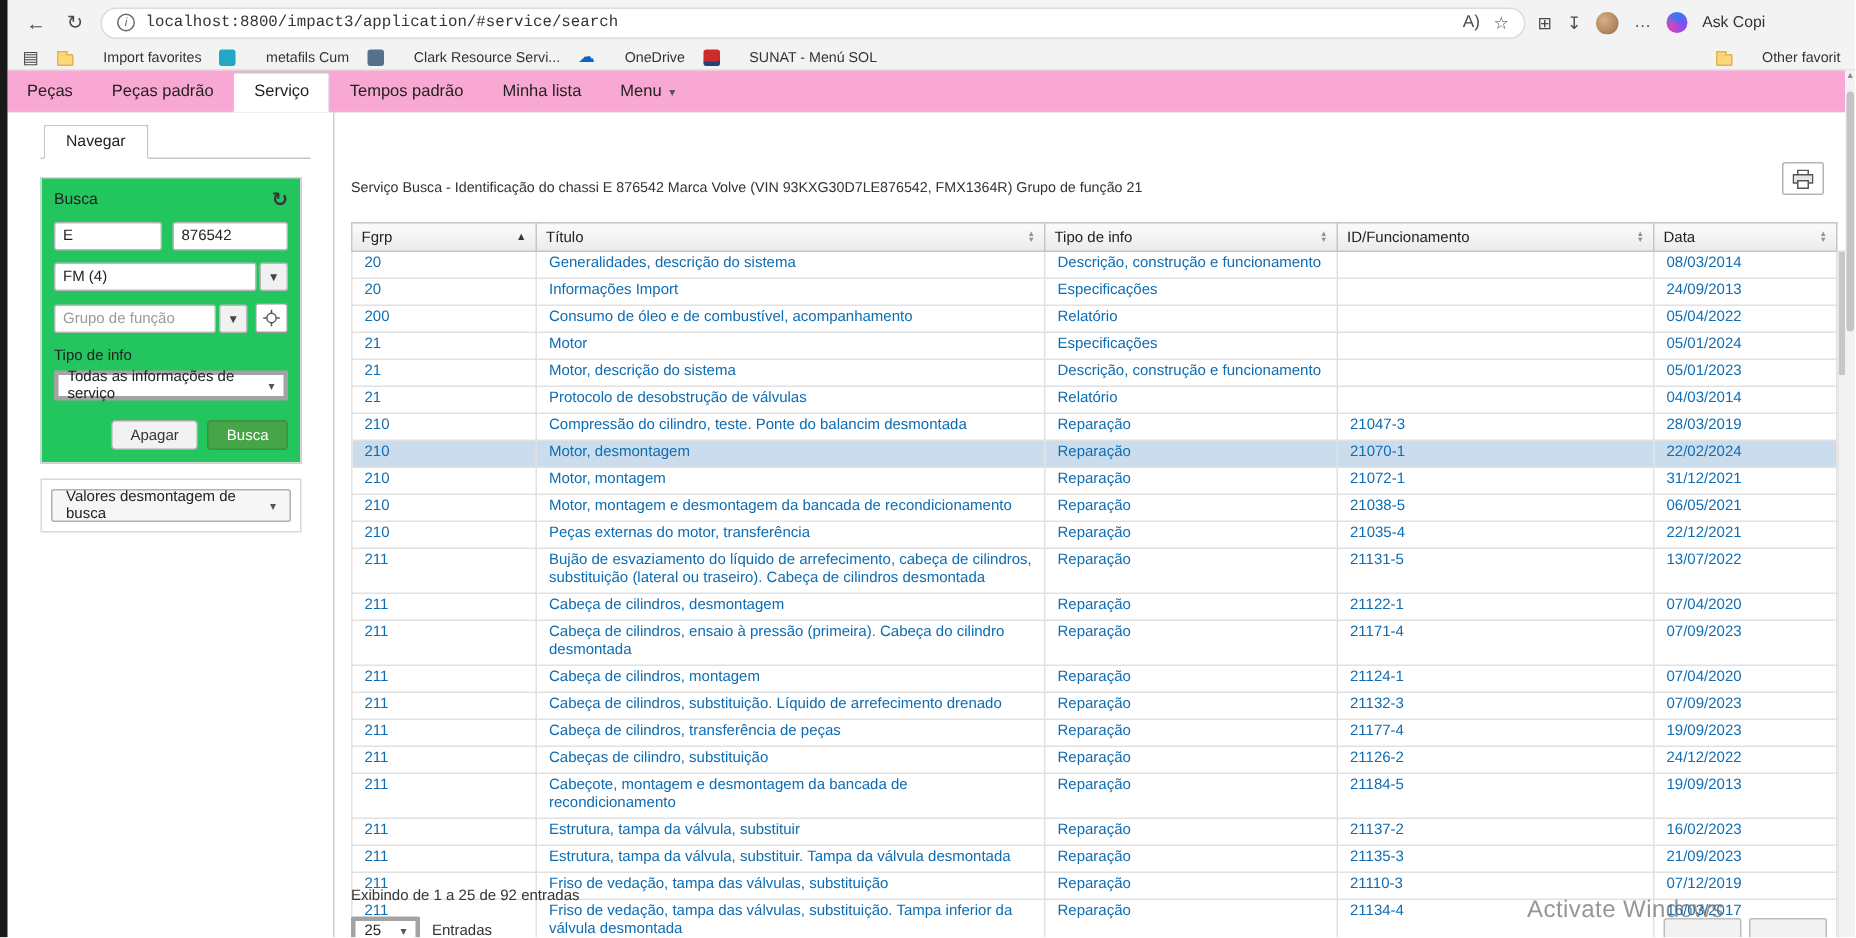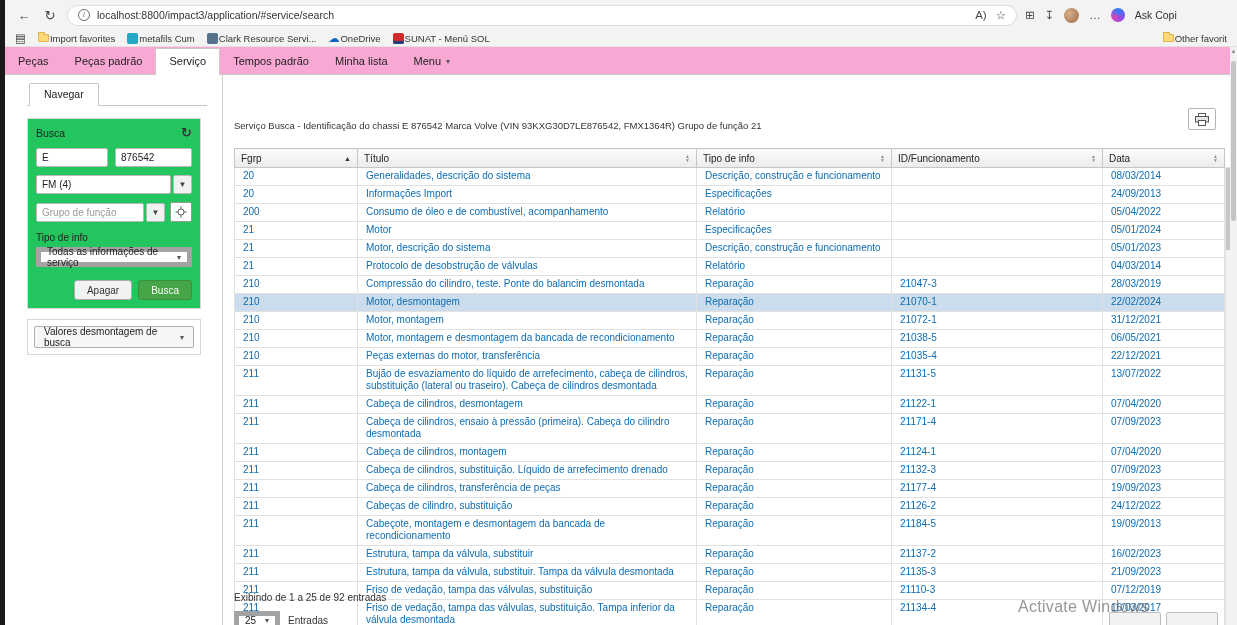--- a/index.html
+++ b/index.html
@@ -10,33 +10,33 @@
   .left-strip { position: absolute; left: 0; top: 0; width: 5px; height: 625px; background: #191919; z-index: 60; }
 
   
   .chrome { position: absolute; left: 5px; top: 0; right: 0; height: 30px; background: #f3f3f3;
             display: flex; align-items: center; gap: 8px; padding: 0 10px; }
   .nav-icon { color: #4a4a4a; font-size: 13px; width: 18px; text-align: center; cursor: default; }
   .address-bar { flex: 1; max-width: 950px; height: 21px; background: #fff; border: 1px solid #dcdcdc;
                  border-radius: 11px; display: flex; align-items: center; gap: 7px; padding: 0 10px; }
   .info-badge { width: 12px; height: 12px; border: 1px solid #6a6a6a; border-radius: 50%; color: #6a6a6a;
                 font-size: 8px; line-height: 10px; text-align: center; font-style: italic; flex: 0 0 auto; }
-  .address-url { font-size: 10.5px; color: #333; white-space: nowrap; overflow: hidden; flex: 1; }
+  .address-url { font-size: 10.5px; color: #333; white-space: nowrap; overflow: hidden; flex: 1; font-family: Liberation Mono, monospace; }
   .pill-right { display: flex; gap: 9px; align-items: center; }
   .mini-icon { font-size: 11.5px; color: #4a4a4a; }
   .chrome-right { display: flex; align-items: center; gap: 10px; padding-right: 0; white-space: nowrap; overflow: hidden; }
   .avatar { width: 15px; height: 15px; border-radius: 50%; background: radial-gradient(circle at 35% 35%, #d8b08c, #9a6b45); display: inline-block; }
   .copilot { width: 14px; height: 14px; border-radius: 50%; background: conic-gradient(#2f7cf6, #8a4df0, #d645b8, #2f7cf6); display: inline-block; }
   .copilot-label { font-size: 10.5px; color: #333; }
 
   
   .fav-bar { position: absolute; left: 5px; top: 30px; right: 0; height: 17px; background: #f3f3f3;
              border-bottom: 1px solid #e2e2e2; display: flex; align-items: center; gap: 12px;
              font-size: 9.5px; color: #333; padding: 0 10px; }
-  .fav-item { display: flex; align-items: center; gap: 1px; white-space: nowrap; }
+  .fav-item { display: flex; align-items: flex-end; gap: 20px; white-space: nowrap; }
   .folder-icon { width: 11px; height: 8px; background: #ffd978; border: 1px solid #e0b44d; border-radius: 1px; position: relative; display: inline-block; }
   .folder-icon::before { content: ""; position: absolute; top: -3px; left: -1px; width: 5px; height: 2px;
                          background: #ffd978; border: 1px solid #e0b44d; border-bottom: none; }
   .site-ico { width: 11px; height: 11px; border-radius: 2px; display: inline-block; }
   .ico-metafils { background: #22a7c4; }
   .ico-clark { background: #5a7linear; background: #55718c; }
   .ico-onedrive { color: #0b64c0; font-size: 11px; line-height: 11px; width: auto; }
   .ico-sunat { background: #cf2b2b; box-shadow: inset 0 -3px 0 #23407a; }
   .fav-spacer { flex: 1; }
 
@@ -62,21 +62,21 @@
          background: #fff; color: #222; font-family: "Liberation Sans", sans-serif; }
   .txt::placeholder { color: #9a9a9a; }
   .w-series { width: 72px; flex: 0 0 auto; }
   .combo { display: flex; align-items: center; }
   .combo .txt { flex: 1; }
   .caret-btn { width: 19px; height: 19px; margin-left: 2px; border: 1px solid #b9b9b9; background: #f1f1f1;
                border-radius: 2px; font-size: 8px; color: #444; display: flex; align-items: center; justify-content: center; flex: 0 0 auto; }
   .target-btn { width: 22px; height: 20px; margin-left: 5px; border: 1px solid #9a9a9a; background: #fff; border-radius: 2px;
                 display: flex; align-items: center; justify-content: center; flex: 0 0 auto; }
   .fld-label { font-size: 10px; color: #222; margin: 10px 0 4px; }
-  .sel { border: 5px solid #a3a3a3; height: 20px; display: flex; align-items: center; justify-content: space-between;
+  .sel { border: 3px solid #a3a3a3; height: 20px; display: flex; align-items: center; justify-content: space-between;
          padding: 0 6px; background: #fff; font-size: 10px; color: #222; border-radius: 1px; }
   .btn-row { display: flex; justify-content: flex-end; gap: 6px; margin-top: 13px; }
   .btn { height: 20px; padding: 0 12px; font-size: 10px; border-radius: 3px; display: flex; align-items: center; }
   .btn.gray { background: #f2f2f2; border: 1px solid #ababab; color: #333; }
   .btn.green { background: var(--busca-green, #46a546); border: 1px solid #3c8f3c; color: #fff; }
   .valores-panel { margin: 10px 0 0 22px; width: 174px; border: 1px solid #d8d8d8; padding: 6px; background: #fff; }
   .valores-btn { border: 1px solid #b0b0b0; background: #f6f6f6; height: 22px; display: flex; align-items: center;
                  justify-content: space-between; padding: 0 9px; font-size: 10px; color: #222; border-radius: 2px; }
 
   

